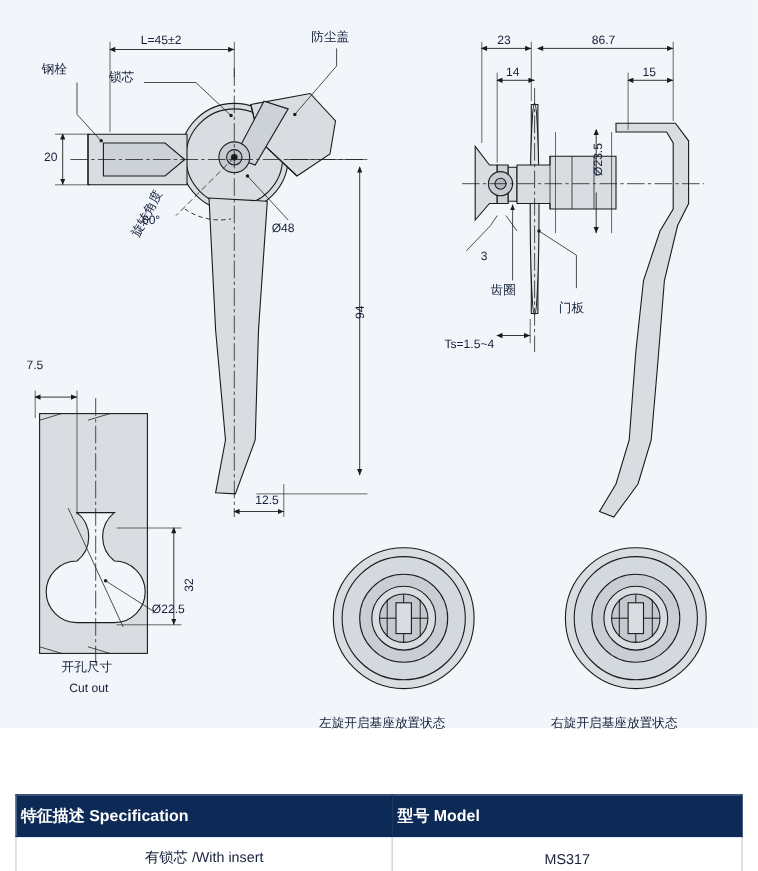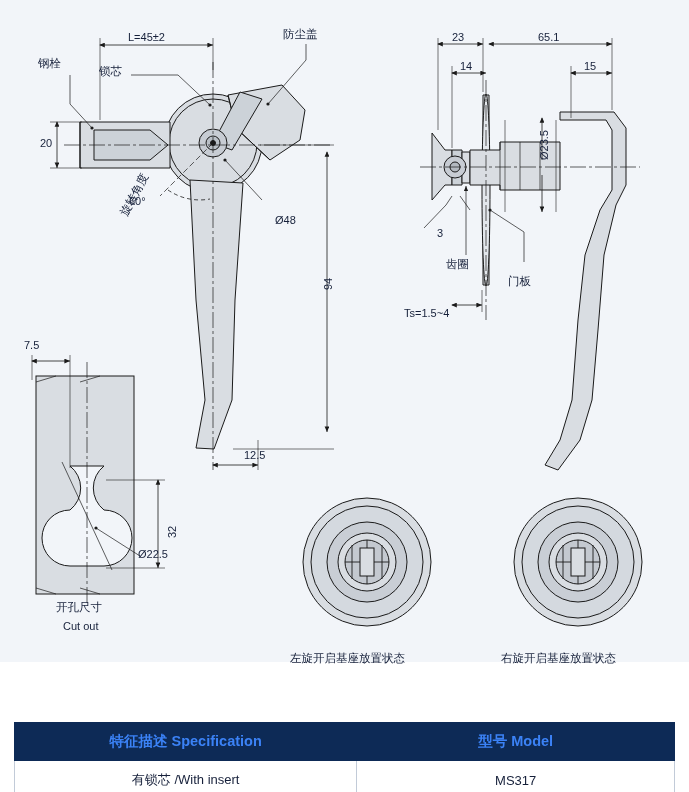--- a/index.html
+++ b/index.html
@@ -57,25 +57,25 @@
   #spec-table {
     position: absolute;
     left: 14px;
     top: 722px;
     width: 661px;
     border-collapse: collapse;
     table-layout: fixed;
   }
   #spec-table th {
     background: #0d2a56;
-    color: #3b82f6;
+    color: #ffffff;
     font-size: 14.5px;
     font-weight: bold;
     padding: 9px 4px;
-    text-align: center;
+    text-align: left;
     border: 1px solid #0d2a56;
   }
   #spec-table td {
     background: #ffffff;
     color: #16203a;
     font-size: 13px;
     padding: 10px 4px;
     text-align: center;
     border: 1px solid #c2cbd8;
   }
@@ -261,41 +261,41 @@
         <path d="M578,540 L578,584" stroke-width="0.9"></path>
         <path d="M556,562 L600,562" stroke-width="0.9"></path>
         <rect x="571" y="548" width="14" height="28" fill="#d9dde2"></rect>
       </g>
 
     </g>
   </svg>
 
   <div class="lbl" style="left:128px; top:31px;">L=45±2</div>
   <div class="lbl" style="left:40px; top:137px;">20</div>
-  <div class="lbl" style="left:247px; top:214px;margin-left:28px;">Ø48</div>
+  <div class="lbl" style="left:247px; top:202px;">Ø48</div>
   <div class="lbl rot90" style="left:322px; top:290px;">94</div>
-  <div class="lbl" style="left:244px; top:449px;text-align:right;">12.5</div>
+  <div class="lbl" style="left:232px; top:449px;text-align:right;">12.5</div>
   <div class="lbl" style="left:129px; top:195px;">60°</div>
   <div class="lbl cn rot60" style="left:118px; top:212px;">旋转角度</div>
 
   <div class="lbl cn" style="left:38px; top:57px;text-align:center;">钢栓</div>
   <div class="lbl cn" style="left:99px; top:65px;">锁芯</div>
   <div class="lbl cn" style="left:283px; top:28px;">防尘盖</div>
 
   <div class="lbl" style="left:452px; top:31px;">23</div>
-  <div class="lbl" style="left:538px; top:31px;">65.1</div>
+  <div class="lbl" style="left:538px; top:31px;">86.7</div>
   <div class="lbl" style="left:460px; top:60px;">14</div>
   <div class="lbl" style="left:584px; top:60px;">15</div>
   <div class="lbl rot90" style="left:538px; top:160px;">Ø23.5</div>
   <div class="lbl" style="left:437px; top:227px;">3</div>
   <div class="lbl" style="left:404px; top:307px;">Ts=1.5~4</div>
   <div class="lbl cn" style="left:446px; top:258px;">齿圈</div>
   <div class="lbl cn" style="left:508px; top:262px;margin-top:13px;">门板</div>
 
-  <div class="lbl" style="left:24px; top:339px;">7.5</div>
+  <div class="lbl" style="left:24px; top:326px;">7.5</div>
   <div class="lbl rot90" style="left:166px; top:538px;">32</div>
   <div class="lbl" style="left:138px; top:548px;">Ø22.5</div>
   <div class="lbl cn" style="left:56px; top:601px;text-align:center;">开孔尺寸</div>
   <div class="lbl" style="left:63px; top:620px;">Cut out</div>
 
   <div class="lbl cn" style="left:290px; top:652px;">左旋开启基座放置状态</div>
   <div class="lbl cn" style="left:501px; top:652px;">右旋开启基座放置状态</div>
 
 
   <table id="spec-table">

